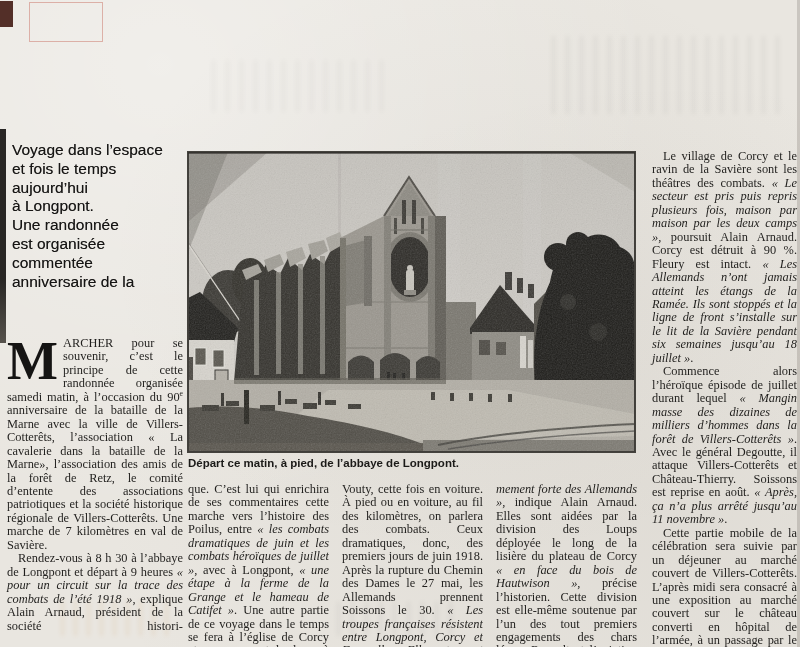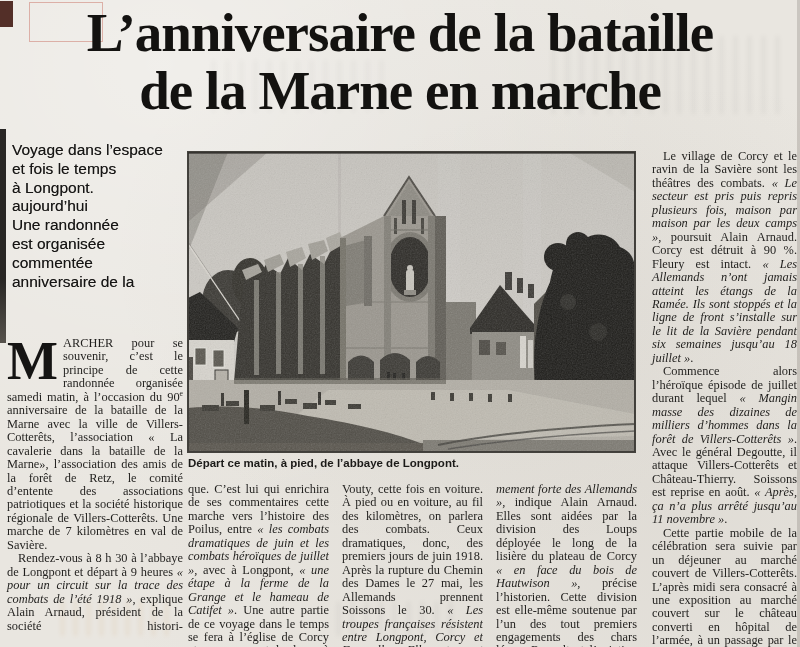--- a/index.html
+++ b/index.html
@@ -59,30 +59,26 @@
 
   <div class="corner-mark"></div>
   <div class="corner-box"></div>
   <div class="edge-strip-left"></div>
   <div class="edge-strip-right"></div>
   <div class="bleed rows" style="left:545px;top:36px;width:235px;height:78px;"></div>
   <div class="bleed rows" style="left:205px;top:60px;width:180px;height:52px;opacity:.06;"></div>
   <div class="bleed warm" style="left:55px;top:600px;width:120px;height:36px;"></div>
   <div class="bleed rows" style="left:330px;top:602px;width:130px;height:34px;"></div>
 
-  <h1 class="headline">
-    <div>L’anniversaire de la bataille</div>
-    <div>de la Marne en marche</div>
-  </h1>
 
   <div class="standfirst">
       <div class="sf-line"><span>Voyage dans l’espace</span></div>
       <div class="sf-line"><span>et fois le temps</span></div>
+      <div class="sf-line"><span>aujourd’hui</span></div>
       <div class="sf-line"><span>à Longpont.</span></div>
-      <div class="sf-line"><span>aujourd’hui</span></div>
       <div class="sf-line"><span>Une randonnée</span></div>
       <div class="sf-line"><span>est organisée</span></div>
       <div class="sf-line"><span>commentée</span></div>
       <div class="sf-line"><span>anniversaire de la</span></div>
     </div>
 
   <figure class="photo">
     <svg viewBox="0 0 447 300" role="img">
       <defs>
         <linearGradient id="skyg" x1="0" y1="0" x2="0" y2="1">

